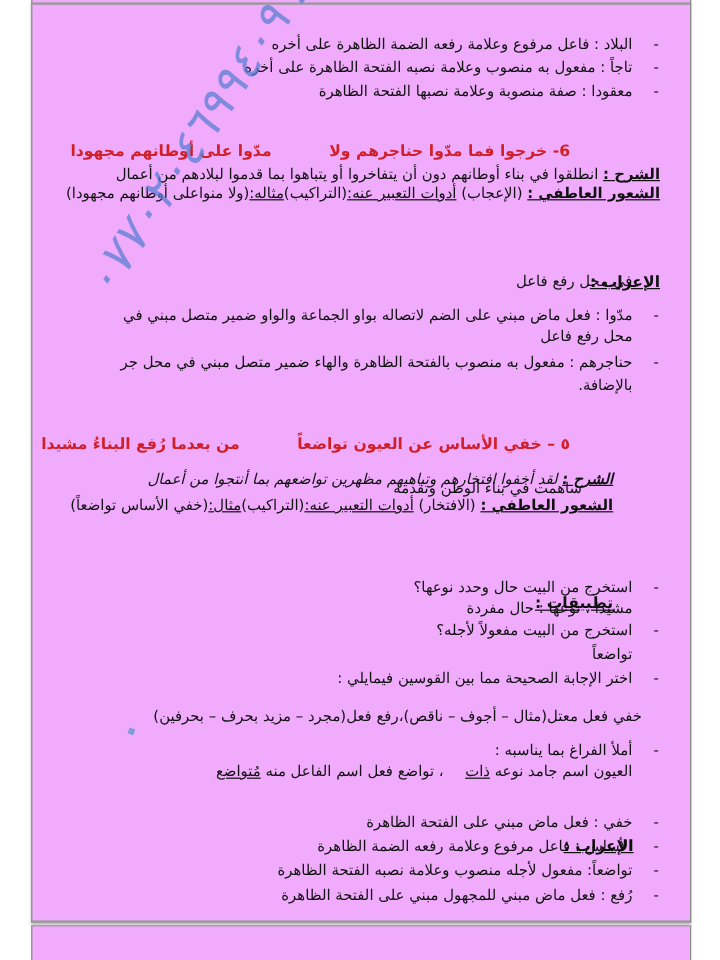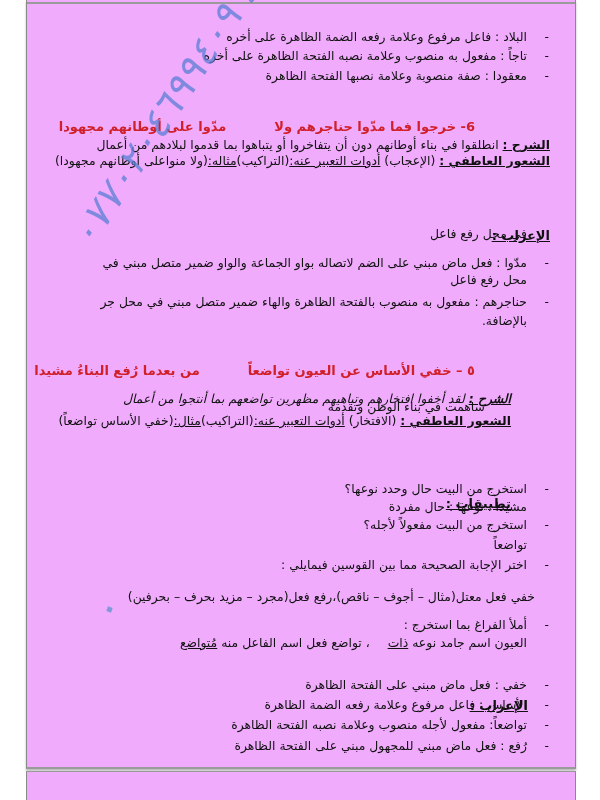--- a/index.html
+++ b/index.html
@@ -89,21 +89,21 @@
 
     <div class="line b u" style="right:64px; top:451px; font-size:13px;">تطبيقات :</div>
 
     <div class="line bullet" style="right:26px; top:480px;">استخرج من البيت حال وحدد نوعها؟</div>
     <div class="line" style="right:48px; top:498px;">مشيدا ، نوعها : حال مفردة</div>
     <div class="line bullet" style="right:26px; top:516px;">استخرج من البيت مفعولاً لأجله؟</div>
     <div class="line" style="right:48px; top:536px;">تواضعاً</div>
     <div class="line bullet" style="right:26px; top:556px;">اختر الإجابة الصحيحة مما بين القوسين فيمايلي :</div>
     <div class="line" style="right:40px; top:588px;">خفي فعل معتل(مثال – أجوف – ناقص)،رفع فعل(مجرد – مزيد بحرف – بحرفين)</div>
 
-    <div class="line bullet" style="right:26px; top:616px;">أملأ الفراغ بما استخرج :</div>
+    <div class="line bullet" style="right:26px; top:616px;">أملأ الفراغ بما يناسبه :</div>
     <div class="line" style="right:48px; top:634px;">
       <span>العيون اسم جامد نوعه</span>
       <span class="u">ذات</span>
       <span style="display:inline-block;width:10px;"></span>
       <span>، تواضع فعل اسم الفاعل منه</span>
       <span class="u">مُتواضع</span>
     </div>
 
     <div class="line b u" style="right:47px; top:653px; font-size:13px;">الإعراب :</div>
     <div class="line bullet" style="right:26px; top:676px;">خفي : فعل ماض مبني على الفتحة الظاهرة</div>

